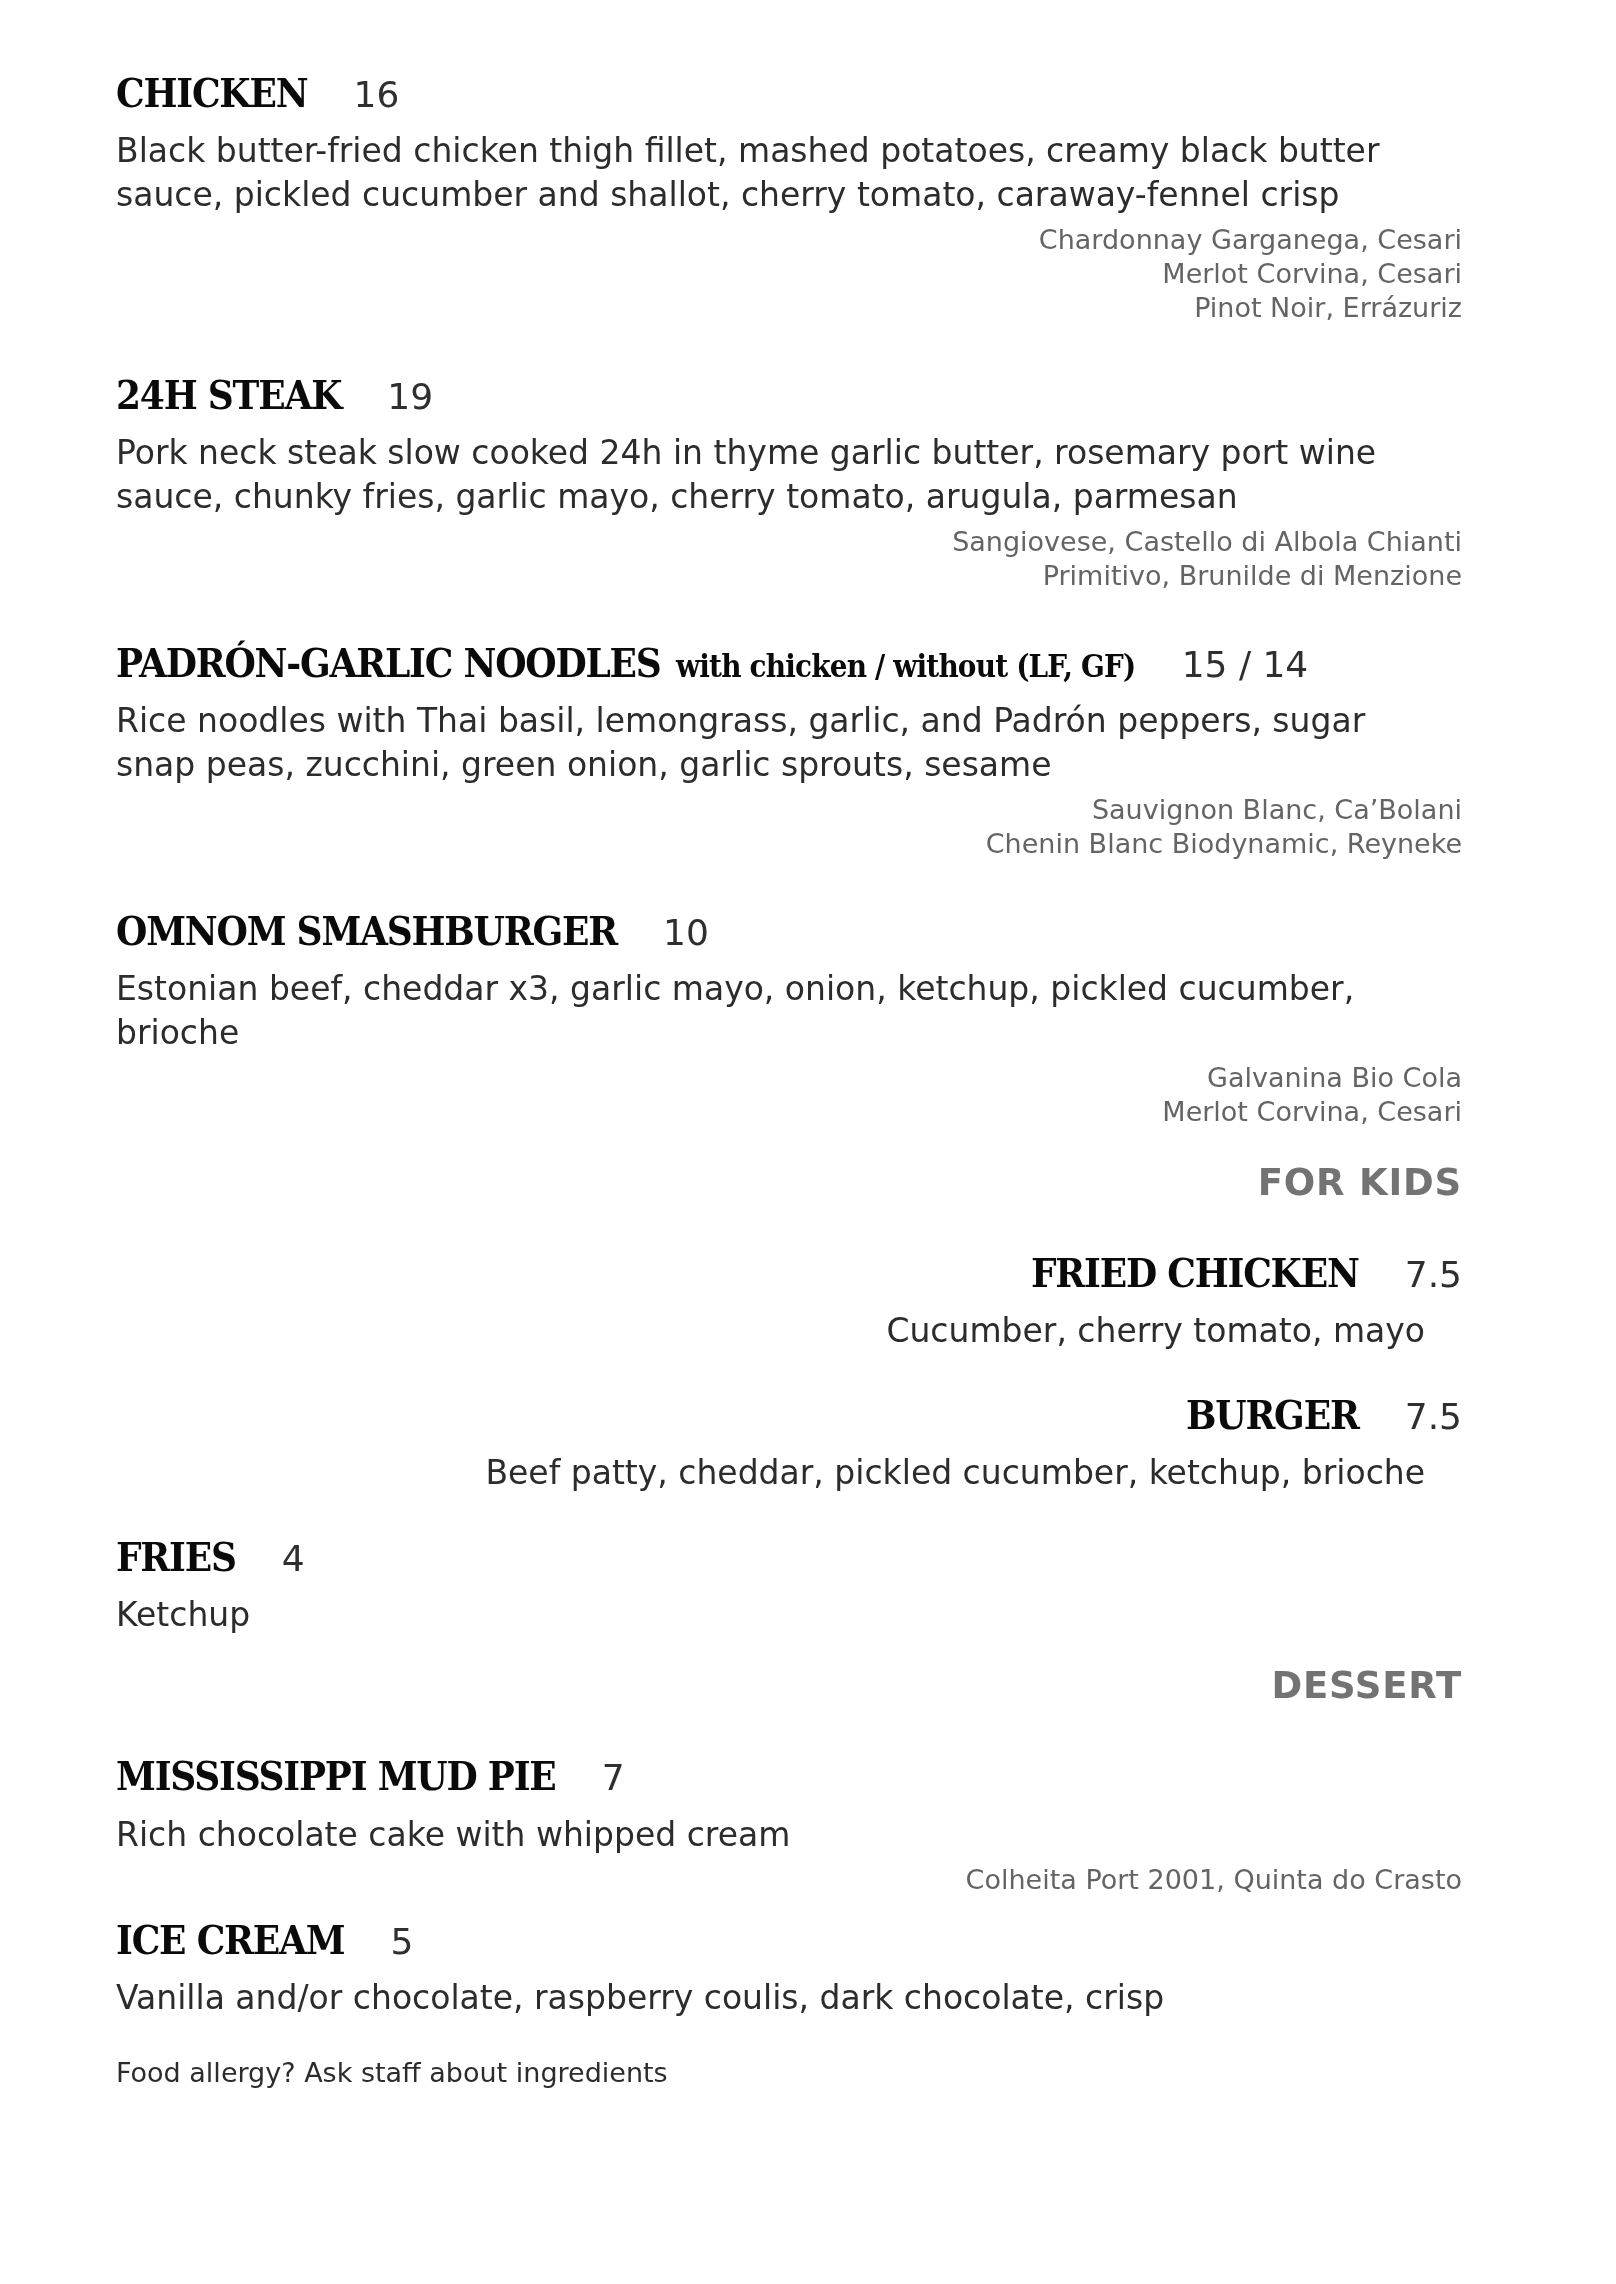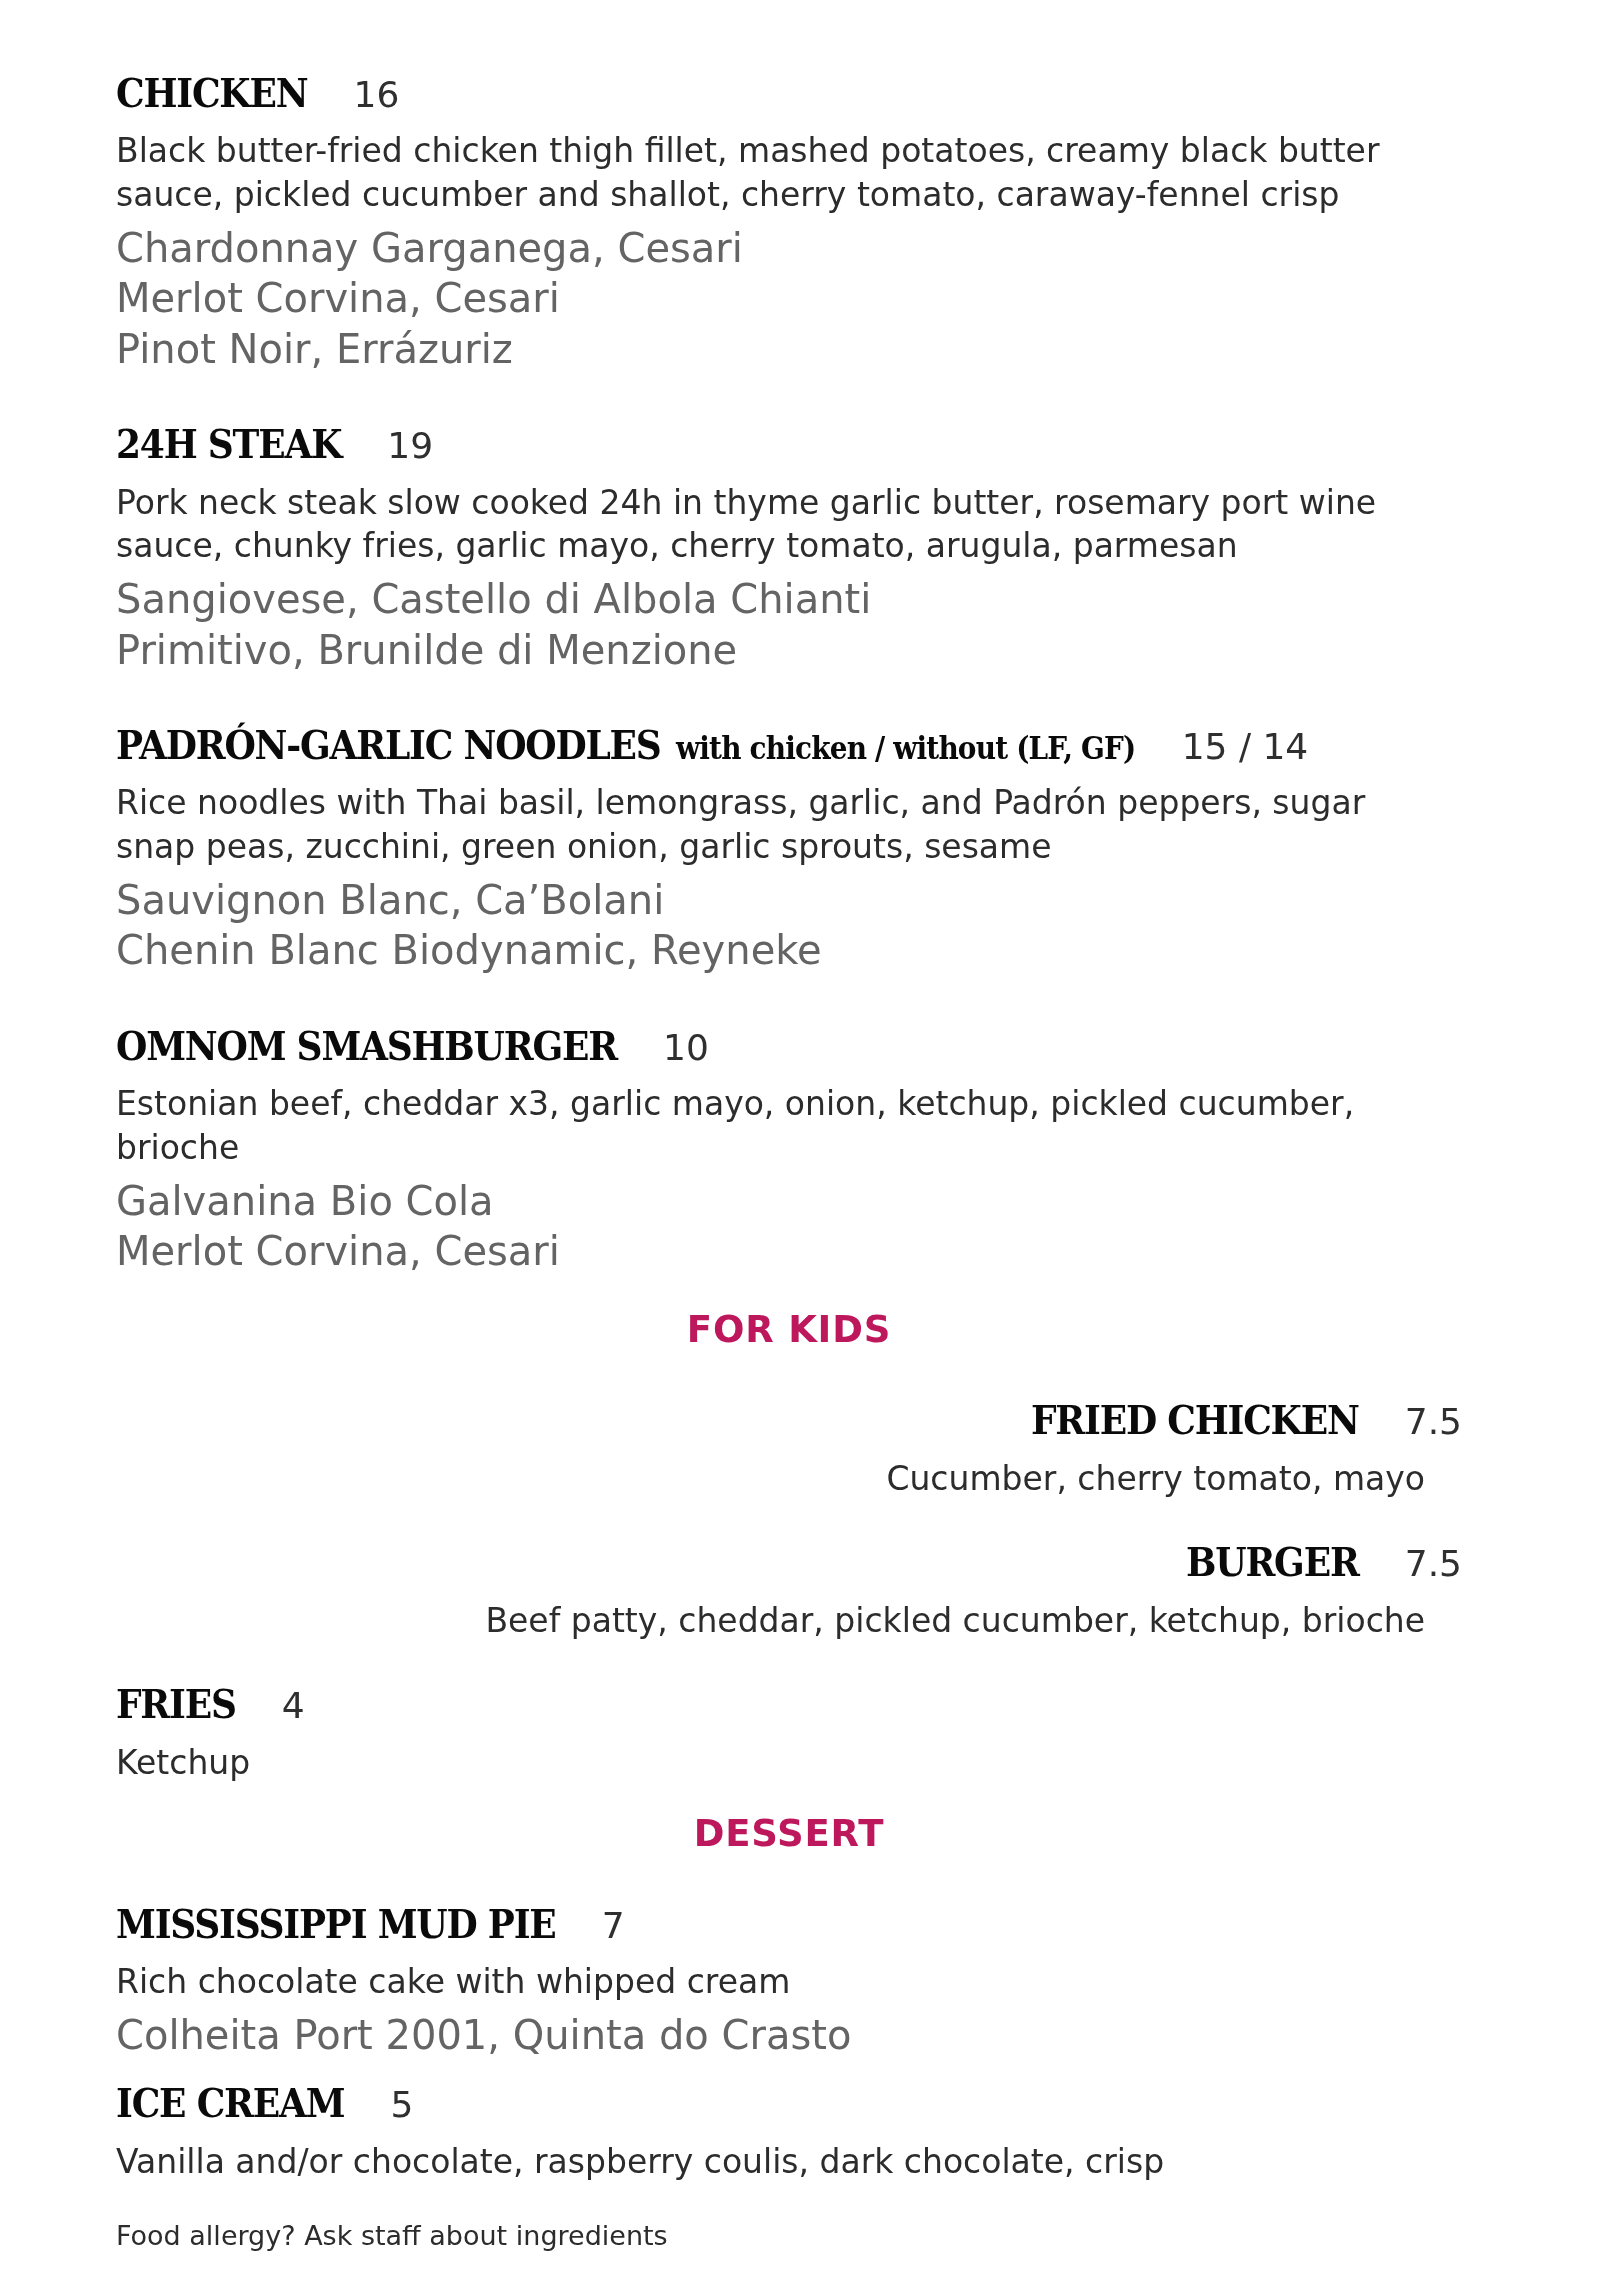--- a/index.html
+++ b/index.html
@@ -49,30 +49,30 @@
   }
   .item-desc {
     margin: 0;
     font-size: 33px;
     line-height: 1.32;
     color: #2c2c2c;
     max-width: 1309px;
   }
   .pairings {
     margin-top: 6.5px;
-    text-align: left;
-    font-size: 40px;
+    text-align: right;
+    font-size: 27px;
     line-height: 1.26;
     color: #646464;
   }
   .section-title {
-    text-align: center;
+    text-align: right;
     font-size: 37px;
     letter-spacing: 0.8px;
-    color: #be185d;
+    color: #737373;
     margin: 0 0 47px 0;
   }
   .footer-note {
     font-size: 27px;
     color: #2c2c2c;
     margin-top: 37px;
   }
   .gap-xl { margin-bottom: 48px; }
   .gap-lg { margin-bottom: 42px; }
   .gap-md { margin-bottom: 32px; }

